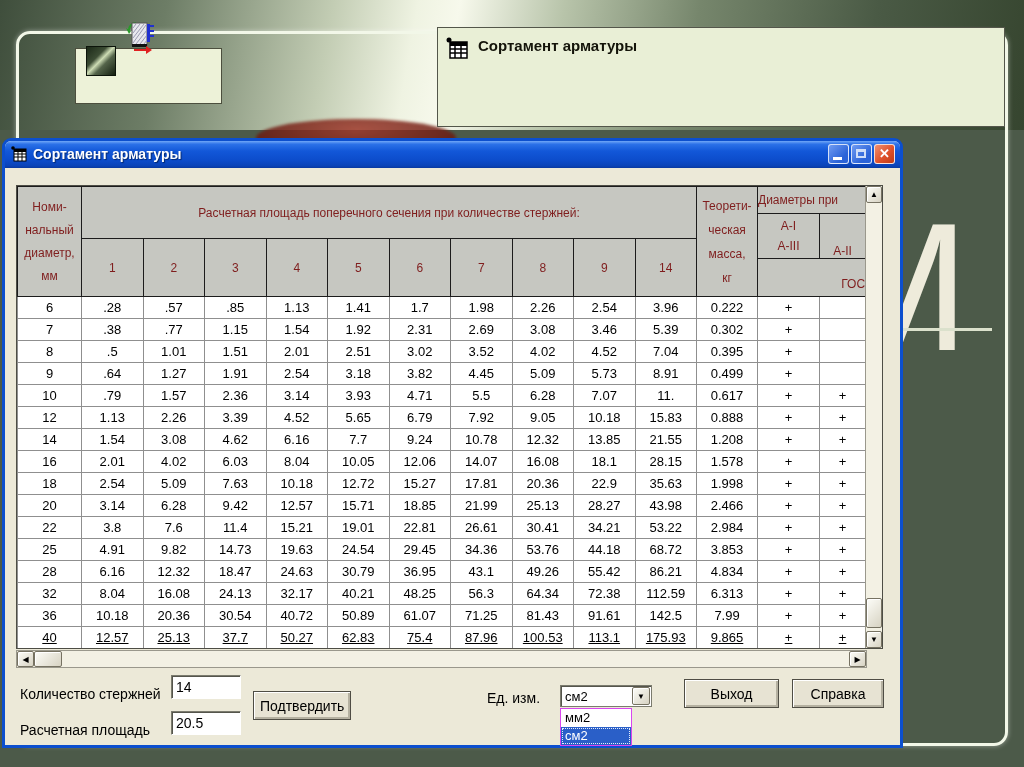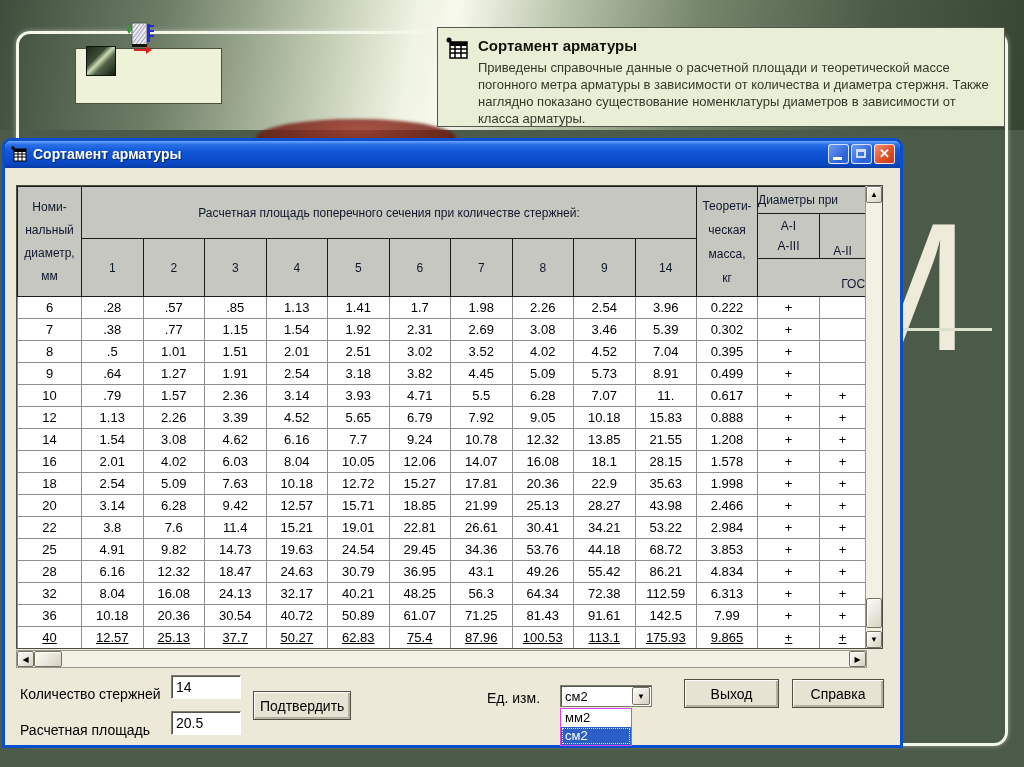--- a/index.html
+++ b/index.html
@@ -42,21 +42,21 @@
   .wbtn{width:21px;height:20px;border-radius:3px;border:1px solid rgba(255,255,255,.8);
     background:linear-gradient(135deg,#6f9bf2 0%,#2b63d8 70%);position:relative;box-sizing:border-box;}
   .wbtn.close{background:linear-gradient(135deg,#f09071 0%,#df512b 55%,#bf3a16 100%);
     color:#fff;font-size:13px;font-weight:bold;text-align:center;line-height:18px;}
   .minbar{position:absolute;left:4px;bottom:3px;width:9px;height:3px;background:#fff;}
   .maxsq{position:absolute;left:4px;top:4px;width:10px;height:9px;border:2px solid #cfdef8;border-top-width:3px;box-sizing:border-box;}
   
   .grid-area{position:absolute;left:11px;top:44px;width:865px;height:462px;background:#fff;
     border:1px solid #4d4d45;box-sizing:content-box;overflow:hidden;}
   table.grid{border-collapse:collapse;table-layout:fixed;width:848px;}
-  table.grid th{background:#c6c7c1;border:1px solid #1c1c1c;font-weight:normal;font-size:12px;color:#0f172a;
+  table.grid th{background:#c6c7c1;border:1px solid #1c1c1c;font-weight:normal;font-size:12px;color:#7f1d1d;
     padding:0;overflow:hidden;}
   table.grid td{background:#fff;border:1px solid #8f8f8f;font-size:13px;color:#000;text-align:center;padding:0;
     white-space:nowrap;overflow:hidden;}
   table.grid tr.datarow{height:22px;}
   table.grid tbody tr:last-child td{border-bottom:2px solid #0f172a;text-decoration:underline;}
   td.red{color:#e60000;}
   .pre{white-space:pre-line;text-align:center;}
   th.c0{line-height:23px;}
   th.massh{line-height:24px;}
   th.dgroup{text-align:left;padding-left:14px;white-space:nowrap;}
@@ -126,21 +126,20 @@
   <div class="info-box">
     <div class="info-icon">
       <svg width="24" height="24" viewBox="0 0 24 24">
         <circle cx="3" cy="3" r="2.5" fill="#000"></circle>
         <rect x="4" y="5" width="17" height="16" fill="#fff" stroke="#000" stroke-width="1.5"></rect>
         <rect x="4" y="5" width="17" height="4" fill="#000"></rect>
         <path d="M4 12 H21 M4 16 H21 M9 5 V21 M15 5 V21" stroke="#000" stroke-width="1.5"></path>
       </svg>
     </div>
     <div class="info-title">Сортамент арматуры</div>
-    <div class="info-body">Приведены справочные данные о расчетной площади и теоретической массе погонного метра арматуры в зависимости от количества и диаметра стержня. Также наглядно показано существование номенклатуры диаметров в зависимости от класса арматуры.</div>
   </div>
 
   <div class="window">
     <div class="titlebar">
       <div class="title-icon">
         <svg width="16" height="16" viewBox="0 0 16 16">
           <circle cx="2" cy="2" r="1.8" fill="#000"></circle>
           <rect x="3" y="3" width="12" height="12" fill="#fff" stroke="#000"></rect>
           <rect x="3" y="3" width="12" height="3" fill="#000"></rect>
           <path d="M3 8 H15 M3 11 H15 M7 3 V15 M11 3 V15" stroke="#000"></path>

